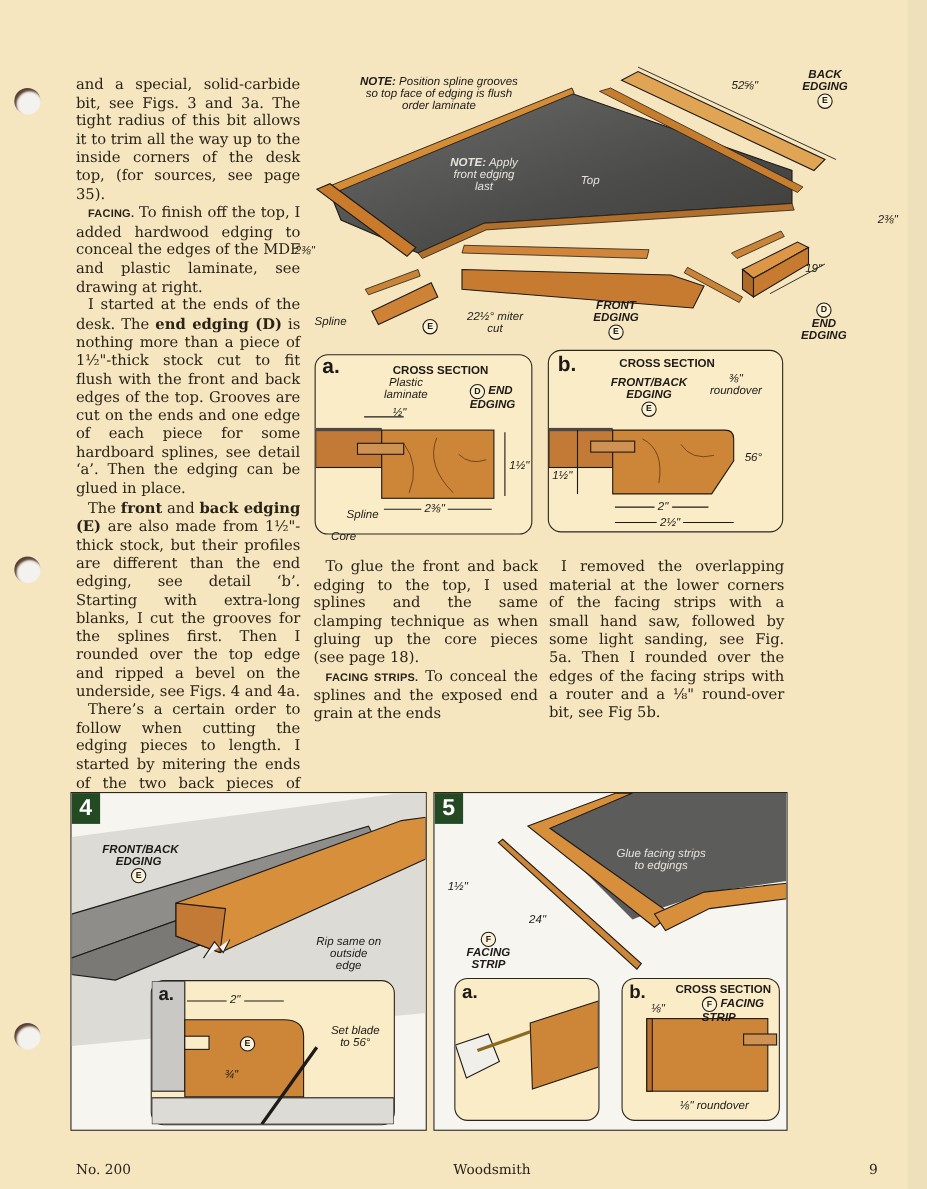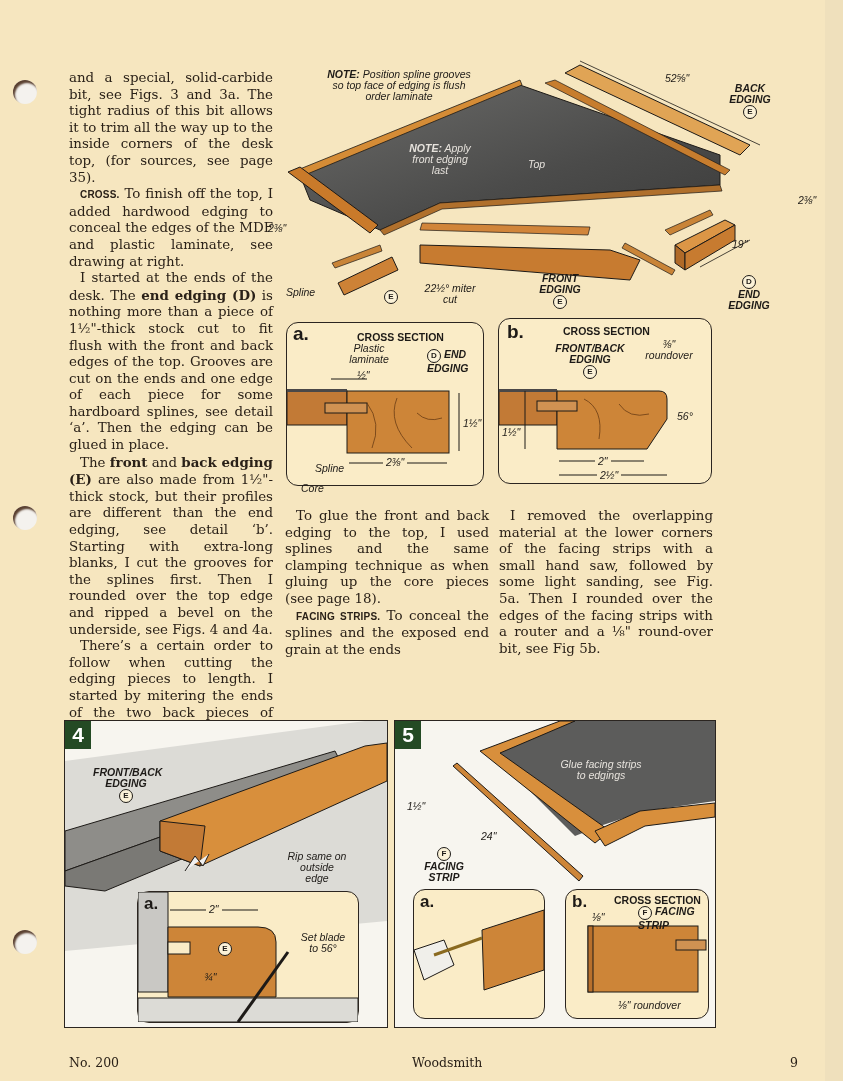--- a/index.html
+++ b/index.html
@@ -24,21 +24,21 @@
 </head>
 <body>
 
 <div class="page-edge"></div>
 <div class="punch" style="top:80px"></div>
 <div class="punch" style="top:506px"></div>
 <div class="punch" style="top:930px"></div>
 
 <div class="col" style="left:69px;top:70px;width:204px;">
   <p class="noindent">and a special, solid-carbide bit, see Figs. 3 and 3a. The tight radius of this bit allows it to trim all the way up to the inside corners of the desk top, (for sources, see page 35).</p>
-  <p><span class="sc">CROSS.</span><span> To finish off the top, I added hardwood edging to conceal the edges of the MDF and plastic laminate, see drawing at right.</span></p>
+  <p><span class="sc">FACING.</span><span> To finish off the top, I added hardwood edging to conceal the edges of the MDF and plastic laminate, see drawing at right.</span></p>
   <p><span>I started at the ends of the desk. The </span><b>end edging (D)</b><span> is nothing more than a piece of 1½"-thick stock cut to fit flush with the front and back edges of the top. Grooves are cut on the ends and one edge of each piece for some hardboard splines, see detail ‘a’. Then the edging can be glued in place.</span></p>
   <p><span>The </span><b>front</b><span> and </span><b>back edging (E)</b><span> are also made from 1½"-thick stock, but their profiles are different than the end edging, see detail ‘b’. Starting with extra-long blanks, I cut the grooves for the splines first. Then I rounded over the top edge and ripped a bevel on the underside, see Figs. 4 and 4a.</span></p>
   <p>There’s a certain order to follow when cutting the edging pieces to length. I started by mitering the ends of the two back pieces of edging to fit around the back corner of the top, see drawing. The other ends are cut flush with the end edging.</p>
   <p>To fit the three front edging pieces, start with the center piece. Both ends of this piece are mitered at 22½°, see drawing above. And the the length of this piece should equal the diagonal edge of the front of the desk.</p>
 </div>
 
 <div class="col" style="left:285px;top:508px;width:204px;">
   <p>To glue the front and back edging to the top, I used splines and the same clamping technique as when gluing up the core pieces (see page 18).</p>
   <p><span class="sc">FACING STRIPS.</span><span> To conceal the splines and the exposed end grain at the ends</span></p>
 </div>
@@ -82,21 +82,21 @@
     <polygon points="405,198 455,170 455,185 405,215" fill="#c77b30" stroke="#1d1a17"></polygon>
 
     <line x1="300" y1="6" x2="480" y2="90" stroke="#1d1a17" stroke-width="0.8"></line>
     <line x1="420" y1="212" x2="470" y2="185" stroke="#1d1a17" stroke-width="0.8"></line>
   </svg>
   <div class="lbl" style="left:44px;top:14px;width:150px;"><b>NOTE:</b><span> Position spline grooves so top face of edging is flush order laminate</span></div>
   <div class="lbl" style="left:128px;top:88px;width:64px;color:#e6e2dc;"><b>NOTE:</b><span> Apply front edging last</span></div>
   <div class="lbl" style="left:248px;top:104px;color:#e6e2dc;">Top</div>
   <div class="lbl" style="left:-12px;top:168px;">2⅜"</div>
   <div class="lbl" style="left:385px;top:18px;">52⅝"</div>
-  <div class="lbl" style="left:440px;top:8px;width:60px;margin-top:20px;"><b>BACK EDGING</b><br><span class="circ">E</span></div>
+  <div class="lbl" style="left:440px;top:8px;width:60px;"><b>BACK EDGING</b><br><span class="circ">E</span></div>
   <div class="lbl" style="left:518px;top:140px;">2⅜"</div>
   <div class="lbl" style="left:452px;top:184px;">19"</div>
   <div class="lbl" style="left:446px;top:220px;width:46px;"><span class="circ">D</span><br><b>END EDGING</b></div>
   <div class="lbl" style="left:255px;top:218px;width:50px;"><b>FRONT EDGING</b><br><span class="circ">E</span></div>
   <div class="lbl" style="left:6px;top:232px;">Spline</div>
   <div class="lbl" style="left:104px;top:235px;"><span class="circ">E</span></div>
   <div class="lbl" style="left:140px;top:228px;width:60px;">22½° miter cut</div>
 </div>
 
 <div class="panel" style="left:286px;top:322px;width:196px;height:162px;">
@@ -172,21 +172,21 @@
 </div>
 
 <div class="fig" style="left:394px;top:720px;width:320px;height:306px;">
   <svg width="320" height="306" style="position:absolute;left:0;top:0">
     <polygon points="95,30 175,0 320,0 320,80 250,90 205,105 180,115" fill="#5c5c5b"></polygon>
     <polygon points="85,30 165,0 180,0 105,32 215,110 200,122" fill="#d88f3c" stroke="#1d1a17"></polygon>
     <polygon points="200,110 245,90 320,82 320,96 250,105 210,125" fill="#d88f3c" stroke="#1d1a17"></polygon>
     <polygon points="58,45 62,42 188,155 184,160" fill="#cd8538" stroke="#1d1a17"></polygon>
   </svg>
   <div class="fig-num">5</div>
-  <div class="lbl" style="left:162px;top:38px;width:88px;color:#e6e2dc;">Glue facing strips to edgings</div>
+  <div class="lbl" style="left:162px;top:50px;width:88px;color:#e6e2dc;">Glue facing strips to edgings</div>
   <div class="lbl" style="left:12px;top:80px;">1½"</div>
   <div class="lbl" style="left:86px;top:110px;">24"</div>
   <div class="lbl" style="left:26px;top:126px;width:46px;"><span class="circ">F</span><br><b>FACING STRIP</b></div>
 
   <div class="panel" style="left:18px;top:168px;width:130px;height:128px;">
     <svg width="130" height="128" style="position:absolute;left:0;top:0">
       <polygon points="68,40 130,20 130,80 70,100" fill="#cd8538" stroke="#1d1a17"></polygon>
       <polygon points="0,60 30,50 40,75 10,90" fill="#f0efea" stroke="#1d1a17"></polygon>
       <line x1="20" y1="65" x2="68" y2="48" stroke="#8a6a20" stroke-width="3"></line>
     </svg>

